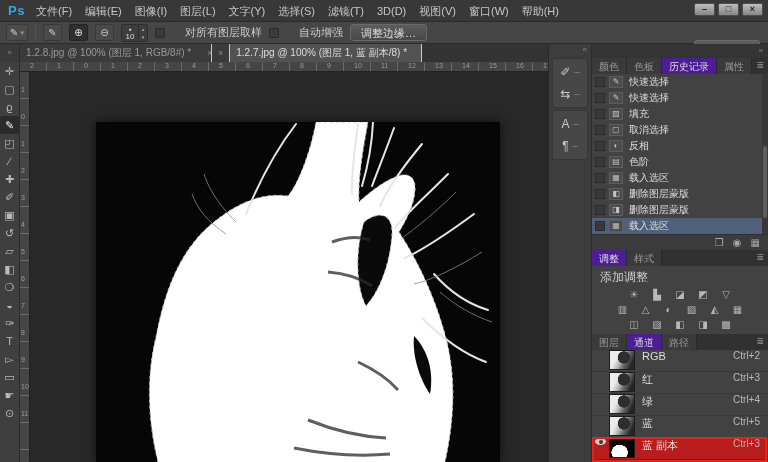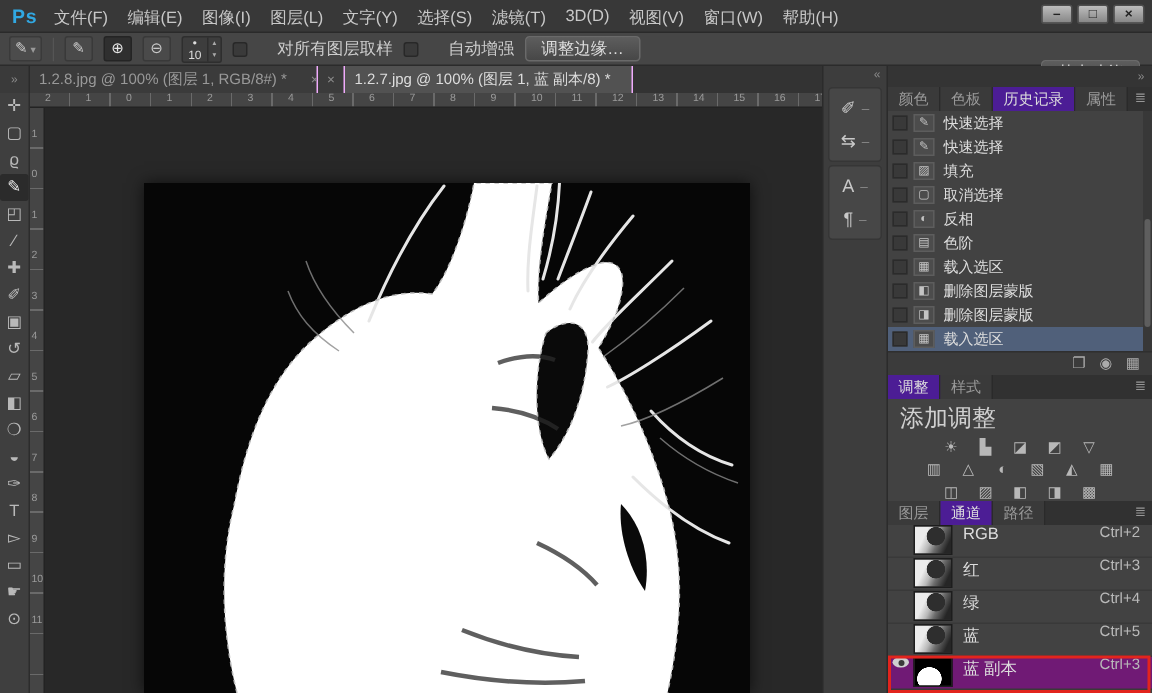--- a/index.html
+++ b/index.html
@@ -58,26 +58,26 @@
 .pmenu{position:absolute;right:4px;top:2px;color:#979797;font-size:9px}
 .hlist{background:#424242;height:160px;position:relative;overflow:hidden}
 .hrow{height:16px;display:flex;align-items:center;font-size:10px;color:#ddd}
 .hrow.selected{background:#50607a}
 .hslot{width:10px;height:10px;margin:0 4px 0 3px;background:#393939;border:1px solid #2b2b2b}
 .hicon{width:14px;height:12px;margin-right:6px;background:#4c4c4c;border:1px solid #5d5d5d;color:#c4c4c4;font-size:8px;line-height:10px;text-align:center}
 .hscrollbar{position:absolute;right:0;top:0;width:6px;height:160px;background:#383838}
 .hthumb{position:absolute;right:1px;top:72px;width:4px;height:72px;background:#5e5e5e;border-radius:2px}
 .hfooter{height:16px;background:#3b3b3b;border-top:1px solid #2f2f2f;display:flex;justify-content:flex-end;align-items:center;gap:9px;padding-right:8px;color:#ababab;font-size:10px}
 .adjbody{height:68px;background:#424242;color:#ccc;overflow:hidden}
-.adjhint{font-size:16px;padding:3px 0 0 8px;color:#cfcfcf}
+.adjhint{font-size:12px;padding:3px 0 0 8px;color:#cfcfcf}
 .adjrow{display:flex;justify-content:center;gap:7px;margin-top:2px}
 .adjicon{width:16px;height:13px;text-align:center;line-height:13px;font-size:10px;color:#b8b8b8}
 .chrows{background:#424242;position:relative;height:112px;overflow:hidden}
 .chrow{height:22px;display:flex;align-items:flex-start;border-bottom:1px solid #393939;font-size:11px;color:#ddd;position:relative}
-.chrow.selected{background:#701a75}
+.chrow.selected{background:#b91c1c}
 .cheye{width:17px;display:flex;justify-content:center;align-items:center}
 .eyeshape{position:relative;width:11px;height:7px;background:#cfcfcf;border-radius:50%}
 .eyeshape::after{content:"";position:absolute;left:3.5px;top:1.5px;width:4px;height:4px;border-radius:50%;background:#3a3a3a}
 .chthumb{width:26px;height:20px;border:1px solid #1d1d1d;margin-right:7px;flex:none}
 .thumb-portrait{background:radial-gradient(circle at 58% 36%,#2e2e2e 0 33%,rgba(0,0,0,0) 35%),linear-gradient(115deg,#ececec 28%,#b9b9b9 46%,#6e6e6e 62%,#262626 86%)}
 .thumb-mask{background:radial-gradient(ellipse 62% 78% at 40% 75%,#fff 54%,rgba(255,255,255,0) 56%),#000}
 .chname{white-space:nowrap}
 .chshort{position:absolute;right:8px;color:#b9b9b9;font-size:10px}
 .annotation{position:absolute;left:0;top:87px;width:175px;height:25px;border:2px solid #e2241d;pointer-events:none}
 </style>

